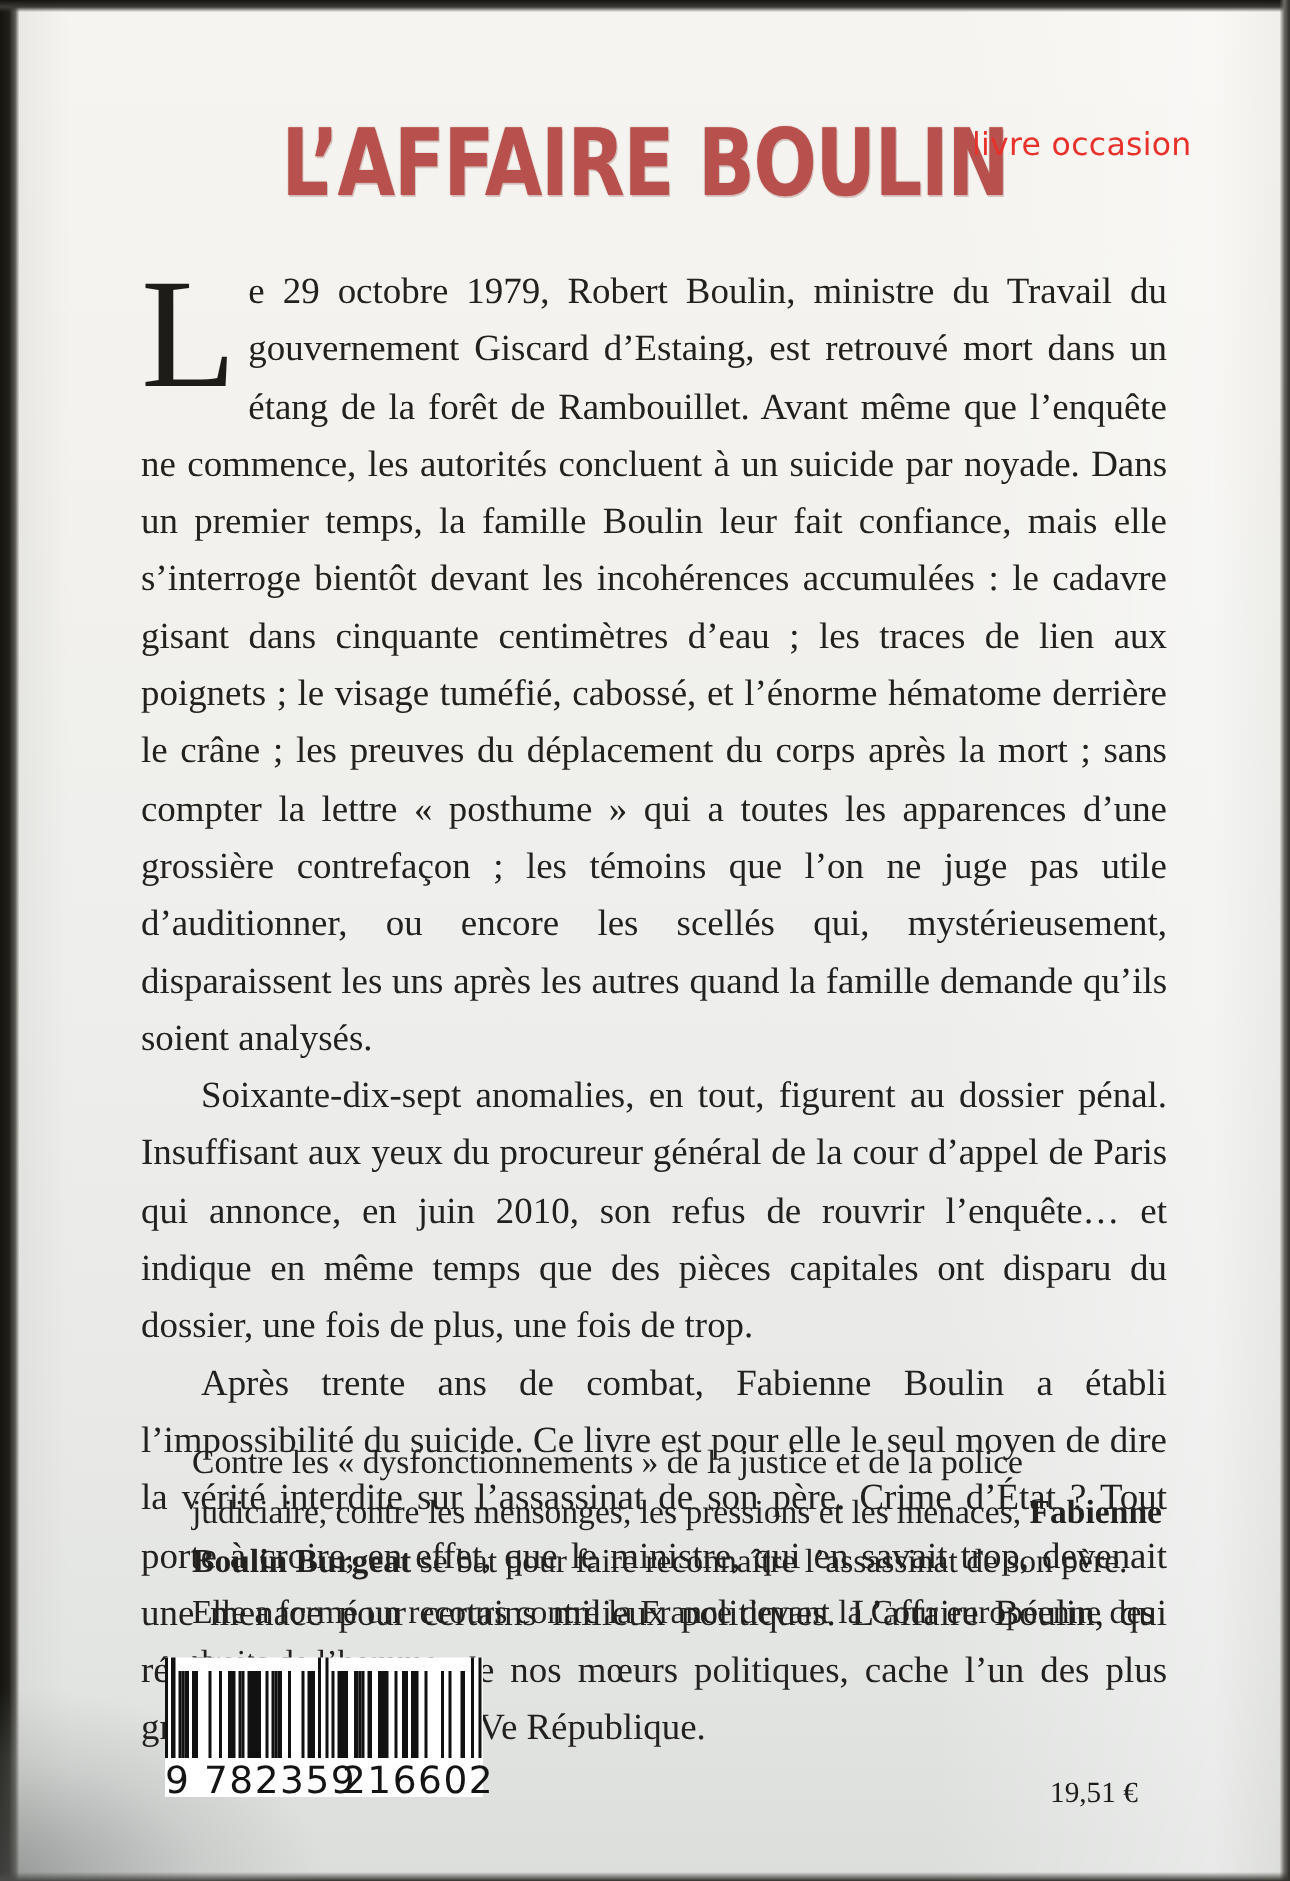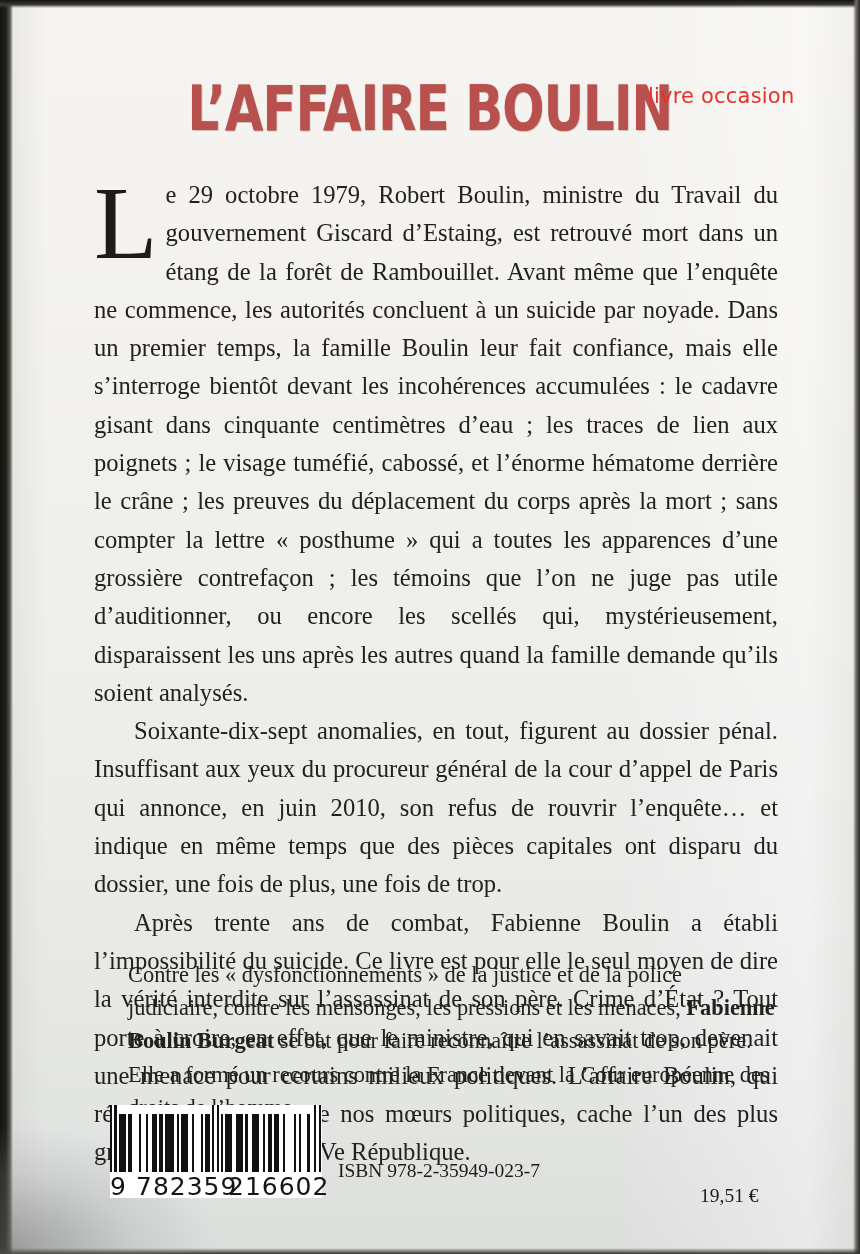--- a/index.html
+++ b/index.html
@@ -339,18 +339,17 @@
         <i class="guard" style="width: 2.23158px;"></i>
       </div>
     <div id="barcode-digits">
       <span class="d-lead">9</span>
       <span class="d-left">782359</span>
       <span class="d-right">216602</span>
     </div>
   </div>
 
   <div id="imprint">
-    <div>ISBN 978-2-35949-023-7</div>
   </div>
 
   <div id="price">19,51 €</div>
 
 </div>
 
 </body></html>

